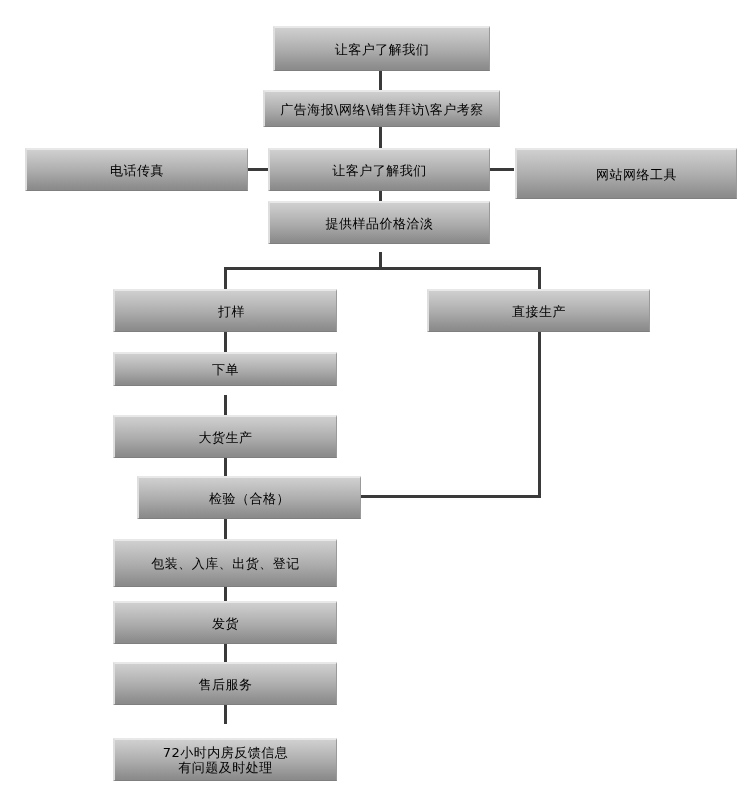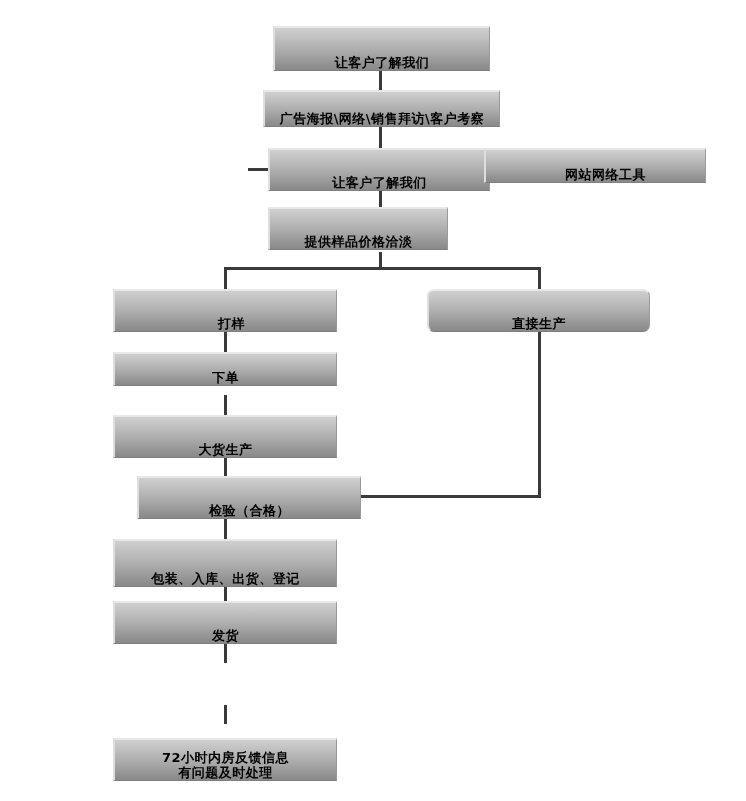--- a/index.html
+++ b/index.html
@@ -33,25 +33,25 @@
   
   .node {
     position: absolute;
     box-sizing: border-box;
     background: linear-gradient(to bottom, #cfcfcf 0%, #c4c4c4 18%, #ababab 55%, #8e8e8e 92%, #8a8a8a 100%);
     border-top: 2px solid #e8e8e8;
     border-left: 2px solid #dedede;
     border-right: 1px solid #9a9a9a;
     border-bottom: 1px solid #7f7f7f;
     display: flex;
-    align-items: flex-end;
+    align-items: center;
     justify-content: center;
     text-align: center;
     color: #000000;
-    font-weight: bold;
+    font-weight: normal;
     font-size: 13px;
     line-height: 15px;
     letter-spacing: 0.5px;
     white-space: pre-line;
     user-select: none;
   }
   .node .label {
     display: block;
     width: 100%;
     text-align: center;
@@ -75,25 +75,27 @@
     <div class="conn v" style="left: 224px; top: 395px; height: 21px; background: rgb(58, 58, 58);"></div>
     <div class="conn v" style="left: 224px; top: 458px; height: 19px; background: rgb(58, 58, 58);"></div>
     <div class="conn v" style="left: 224px; top: 519px; height: 21px; background: rgb(58, 58, 58);"></div>
     <div class="conn v" style="left: 224px; top: 582px; height: 20px; background: rgb(58, 58, 58);"></div>
     <div class="conn v" style="left: 224px; top: 644px; height: 19px; background: rgb(58, 58, 58);"></div>
     <div class="conn v" style="left: 224px; top: 705px; height: 19px; background: rgb(58, 58, 58);"></div>
     <div class="conn v" style="left: 538px; top: 332px; height: 166px; background: rgb(58, 58, 58);"></div>
     <div class="conn h" style="left: 337px; top: 495px; width: 204px; background: rgb(58, 58, 58);"></div>
     <div class="node" style="left: 273px; top: 26px; width: 217px; height: 45px;"><span class="label">让客户了解我们</span></div>
     <div class="node" style="left: 263px; top: 90px; width: 237px; height: 37px;"><span class="label">广告海报\网络\销售拜访\客户考察</span></div>
+    <div class="node" style="left: 25px; top: 148px; width: 223px; height: 43px;"><span class="label">电话传真</span></div>
     <div class="node" style="left: 268px; top: 148px; width: 222px; height: 43px;"><span class="label">让客户了解我们</span></div>
-    <div class="node" style="left: 484px; top: 148px; width: 222px; height: 35px; padding-left: 20px;"><span class="label">网站网络工具</span></div>
-    <div class="node" style="left: 268px; top: 207px; width: 180px; height: 43px;"><span class="label">提供样品价格洽淡</span></div>
+    <div class="node" style="left: 515px; top: 148px; width: 222px; height: 51px; padding-left: 20px;"><span class="label">网站网络工具</span></div>
+    <div class="node" style="left: 268px; top: 201px; width: 222px; height: 43px;"><span class="label">提供样品价格洽淡</span></div>
     <div class="node" style="left: 113px; top: 289px; width: 224px; height: 43px; padding-left: 12px;"><span class="label">打样</span></div>
-    <div class="node" style="left: 427px; top: 289px; width: 223px; height: 43px; border-radius: 7px;"><span class="label">直接生产</span></div>
+    <div class="node" style="left: 427px; top: 289px; width: 223px; height: 43px;"><span class="label">直接生产</span></div>
     <div class="node" style="left: 113px; top: 352px; width: 224px; height: 34px;"><span class="label">下单</span></div>
     <div class="node" style="left: 113px; top: 415px; width: 224px; height: 43px;"><span class="label">大货生产</span></div>
     <div class="node" style="left: 113px; top: 476px; width: 224px; height: 43px; margin-left: 24px;"><span class="label">检验（合格）</span></div>
     <div class="node" style="left: 113px; top: 539px; width: 224px; height: 48px;"><span class="label">包装、入库、出货、登记</span></div>
     <div class="node" style="left: 113px; top: 601px; width: 224px; height: 43px;"><span class="label">发货</span></div>
+    <div class="node" style="left: 113px; top: 662px; width: 224px; height: 43px;"><span class="label">售后服务</span></div>
     <div class="node" style="left: 113px; top: 738px; width: 224px; height: 43px;"><span class="label">72小时内房反馈信息
 有问题及时处理</span></div>
   </div>
 
 </body></html>

